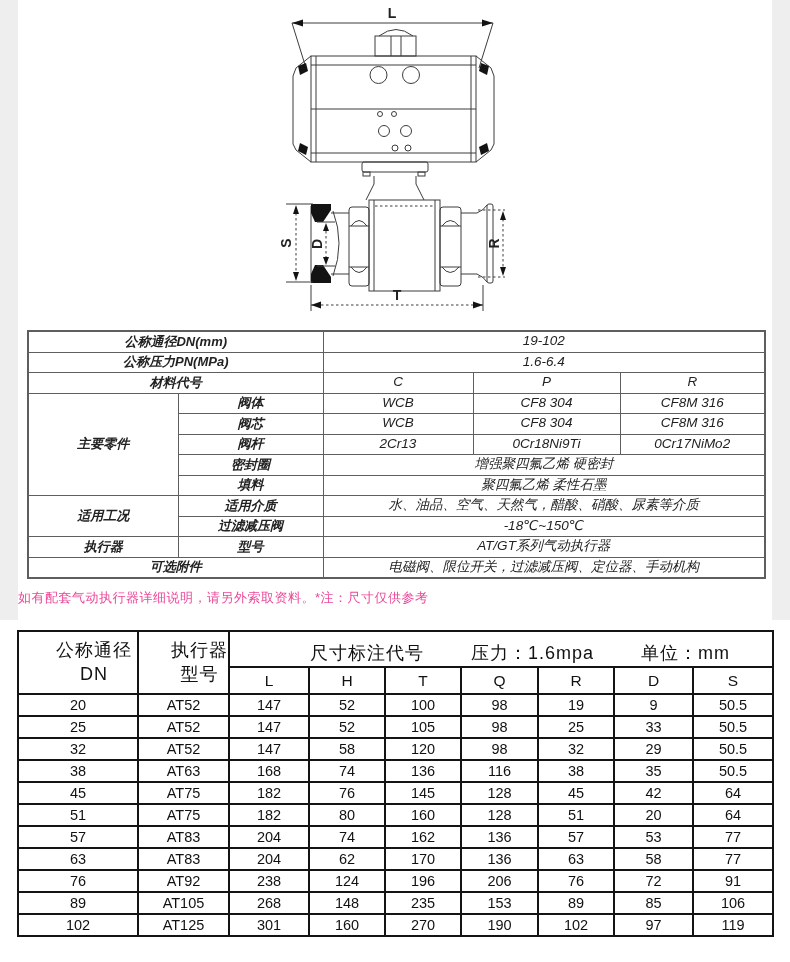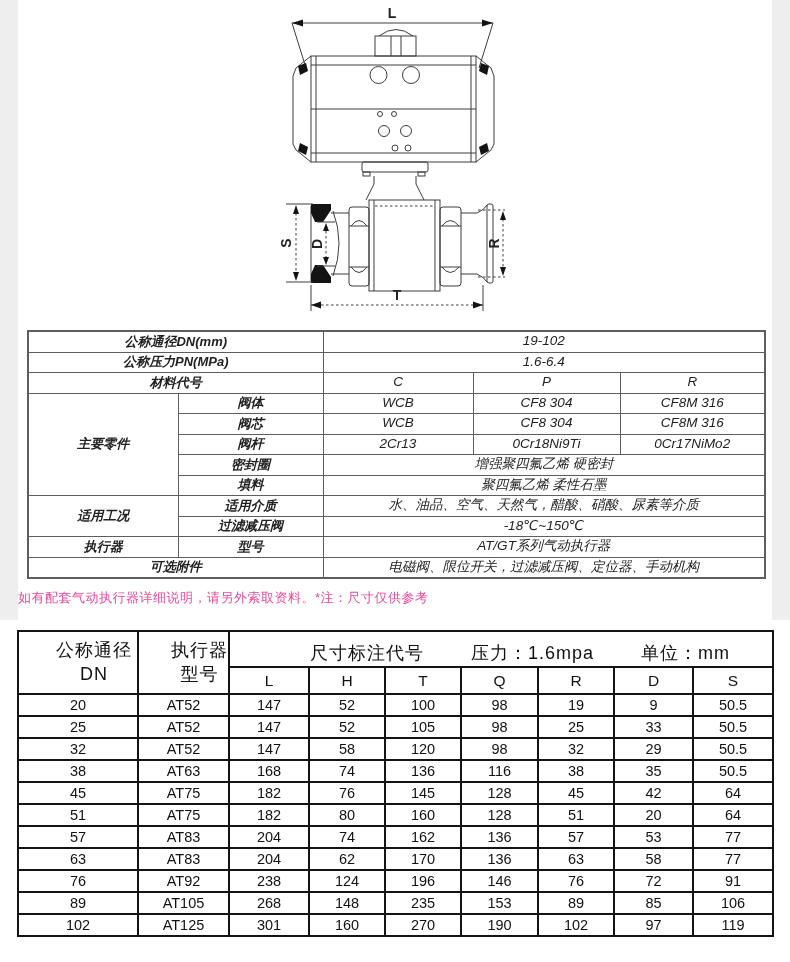--- a/index.html
+++ b/index.html
@@ -386,21 +386,21 @@
           <td>63</td>
           <td>58</td>
           <td>77</td>
         </tr>
         <tr>
           <td>76</td>
           <td>AT92</td>
           <td>238</td>
           <td>124</td>
           <td>196</td>
-          <td>146</td>
+          <td>206</td>
           <td>76</td>
           <td>72</td>
           <td>91</td>
         </tr>
         <tr>
           <td>89</td>
           <td>AT105</td>
           <td>268</td>
           <td>148</td>
           <td>235</td>

